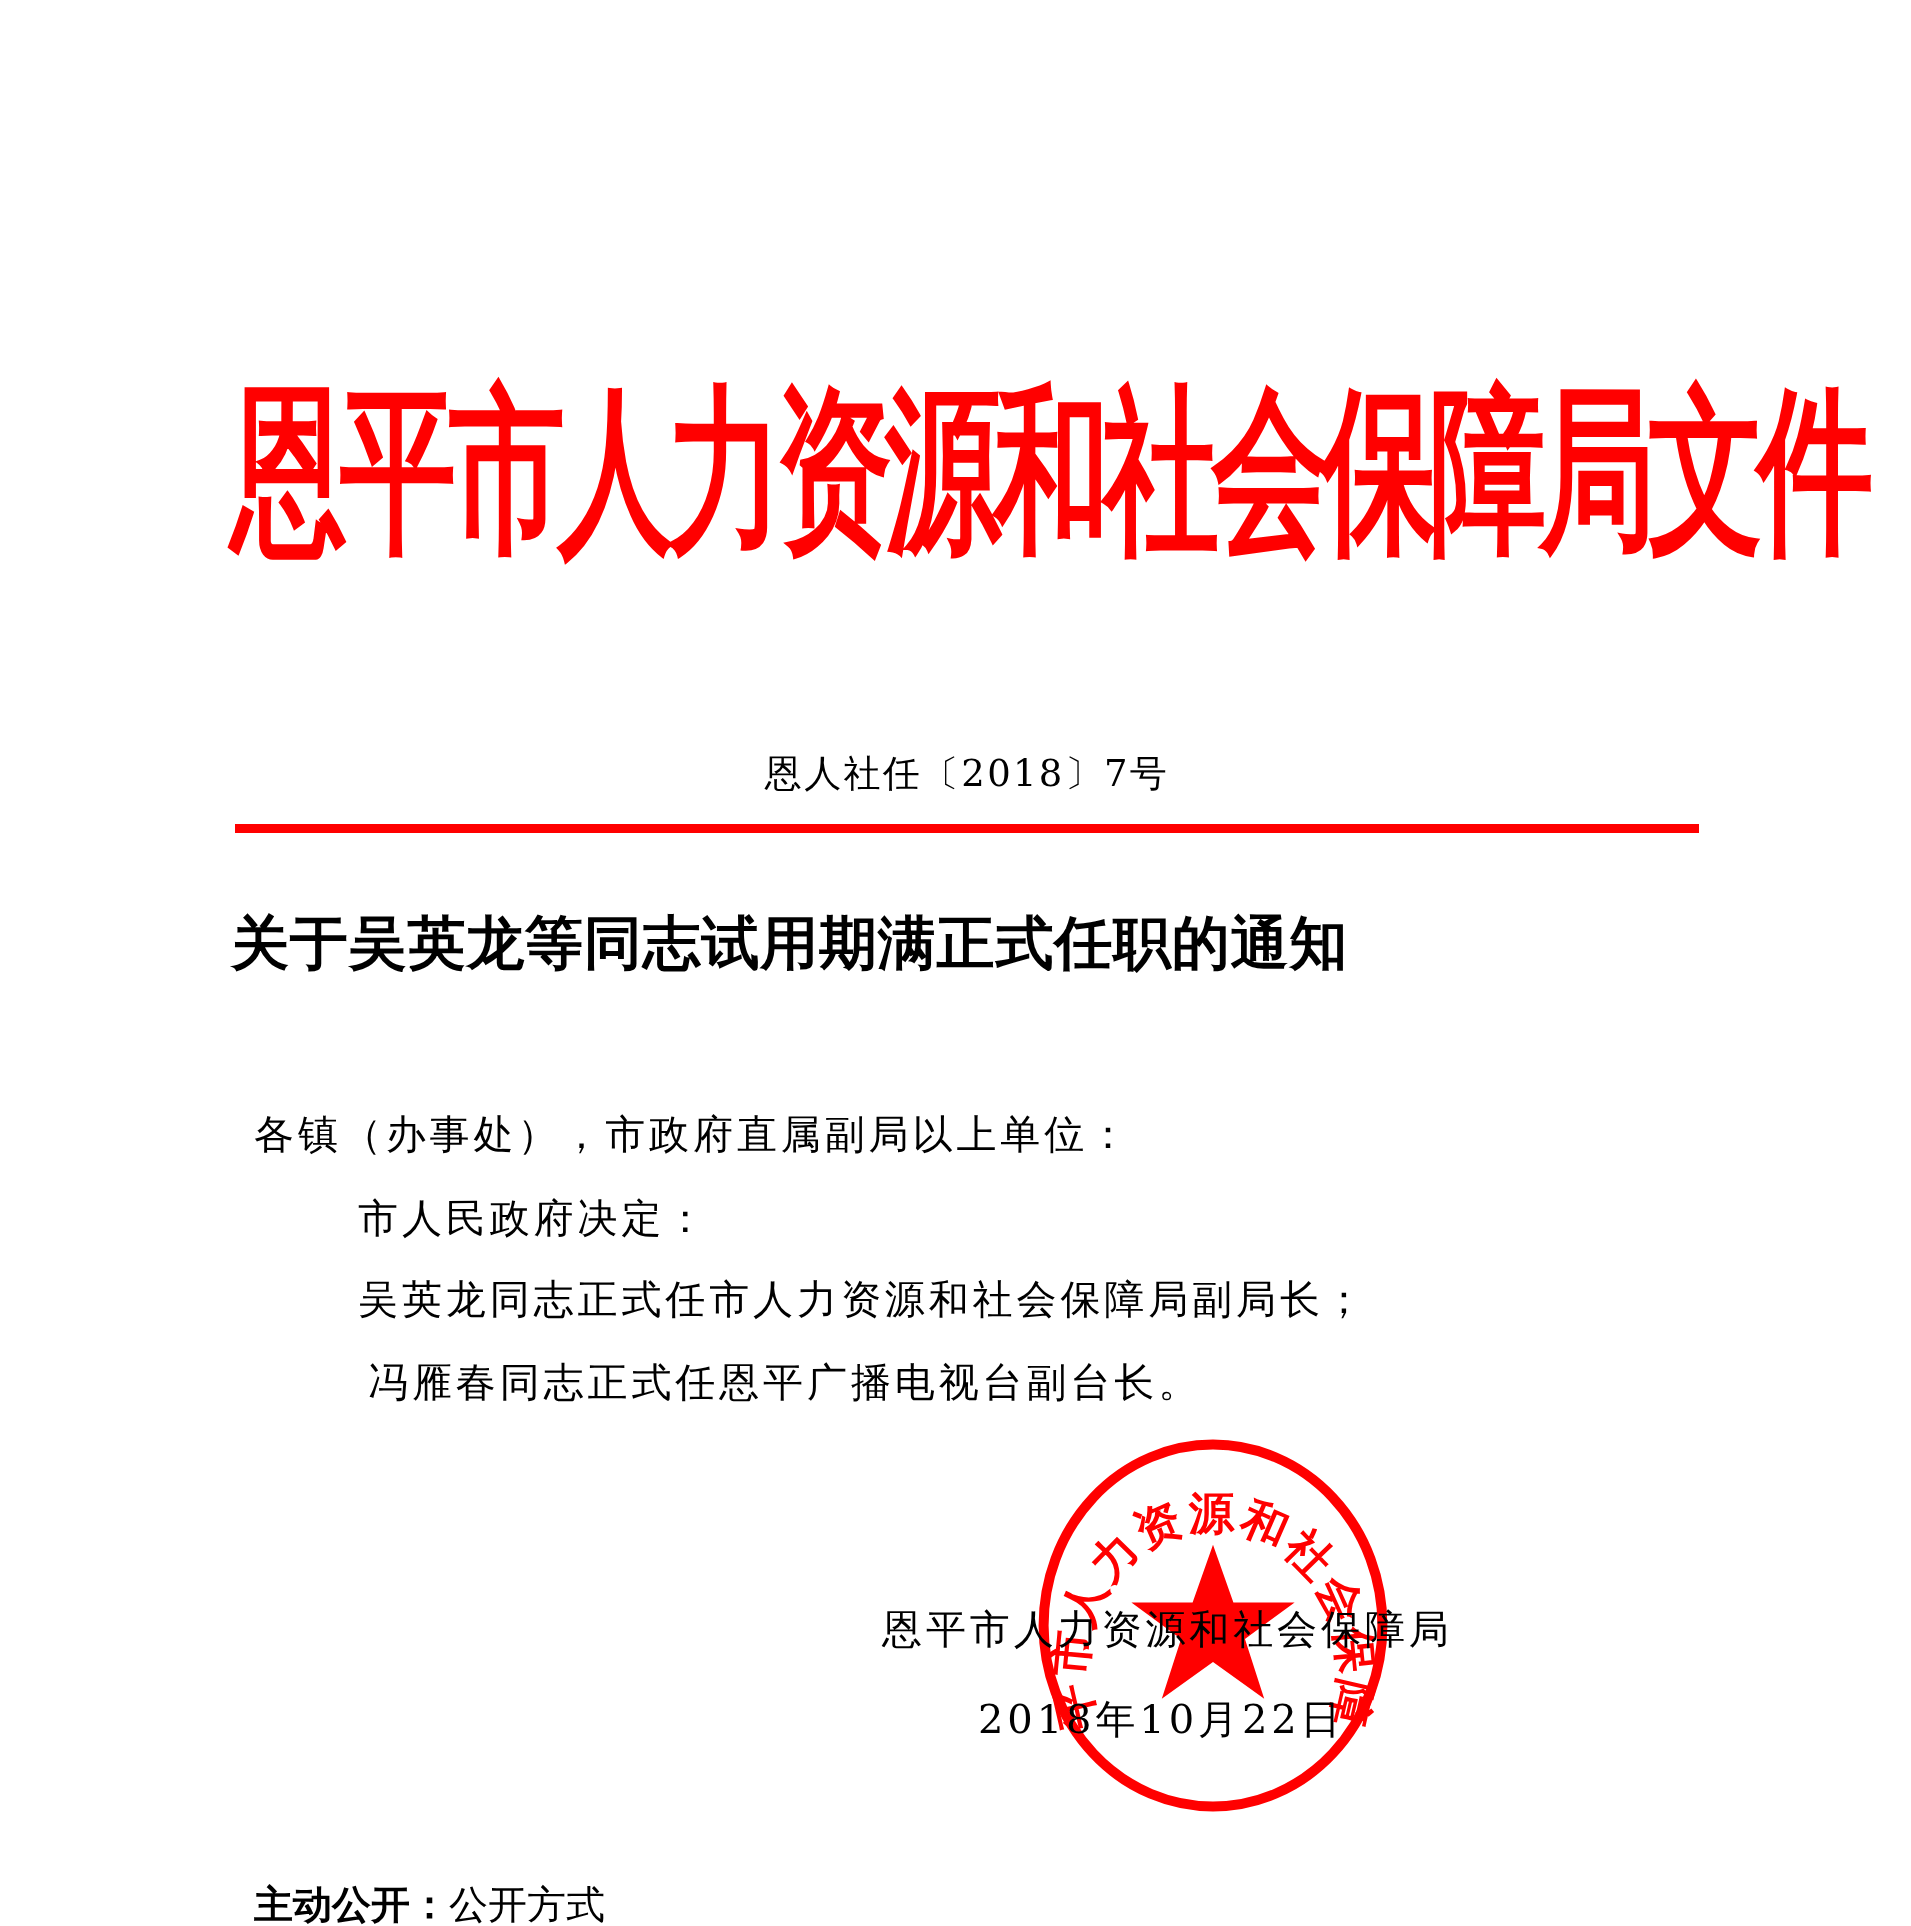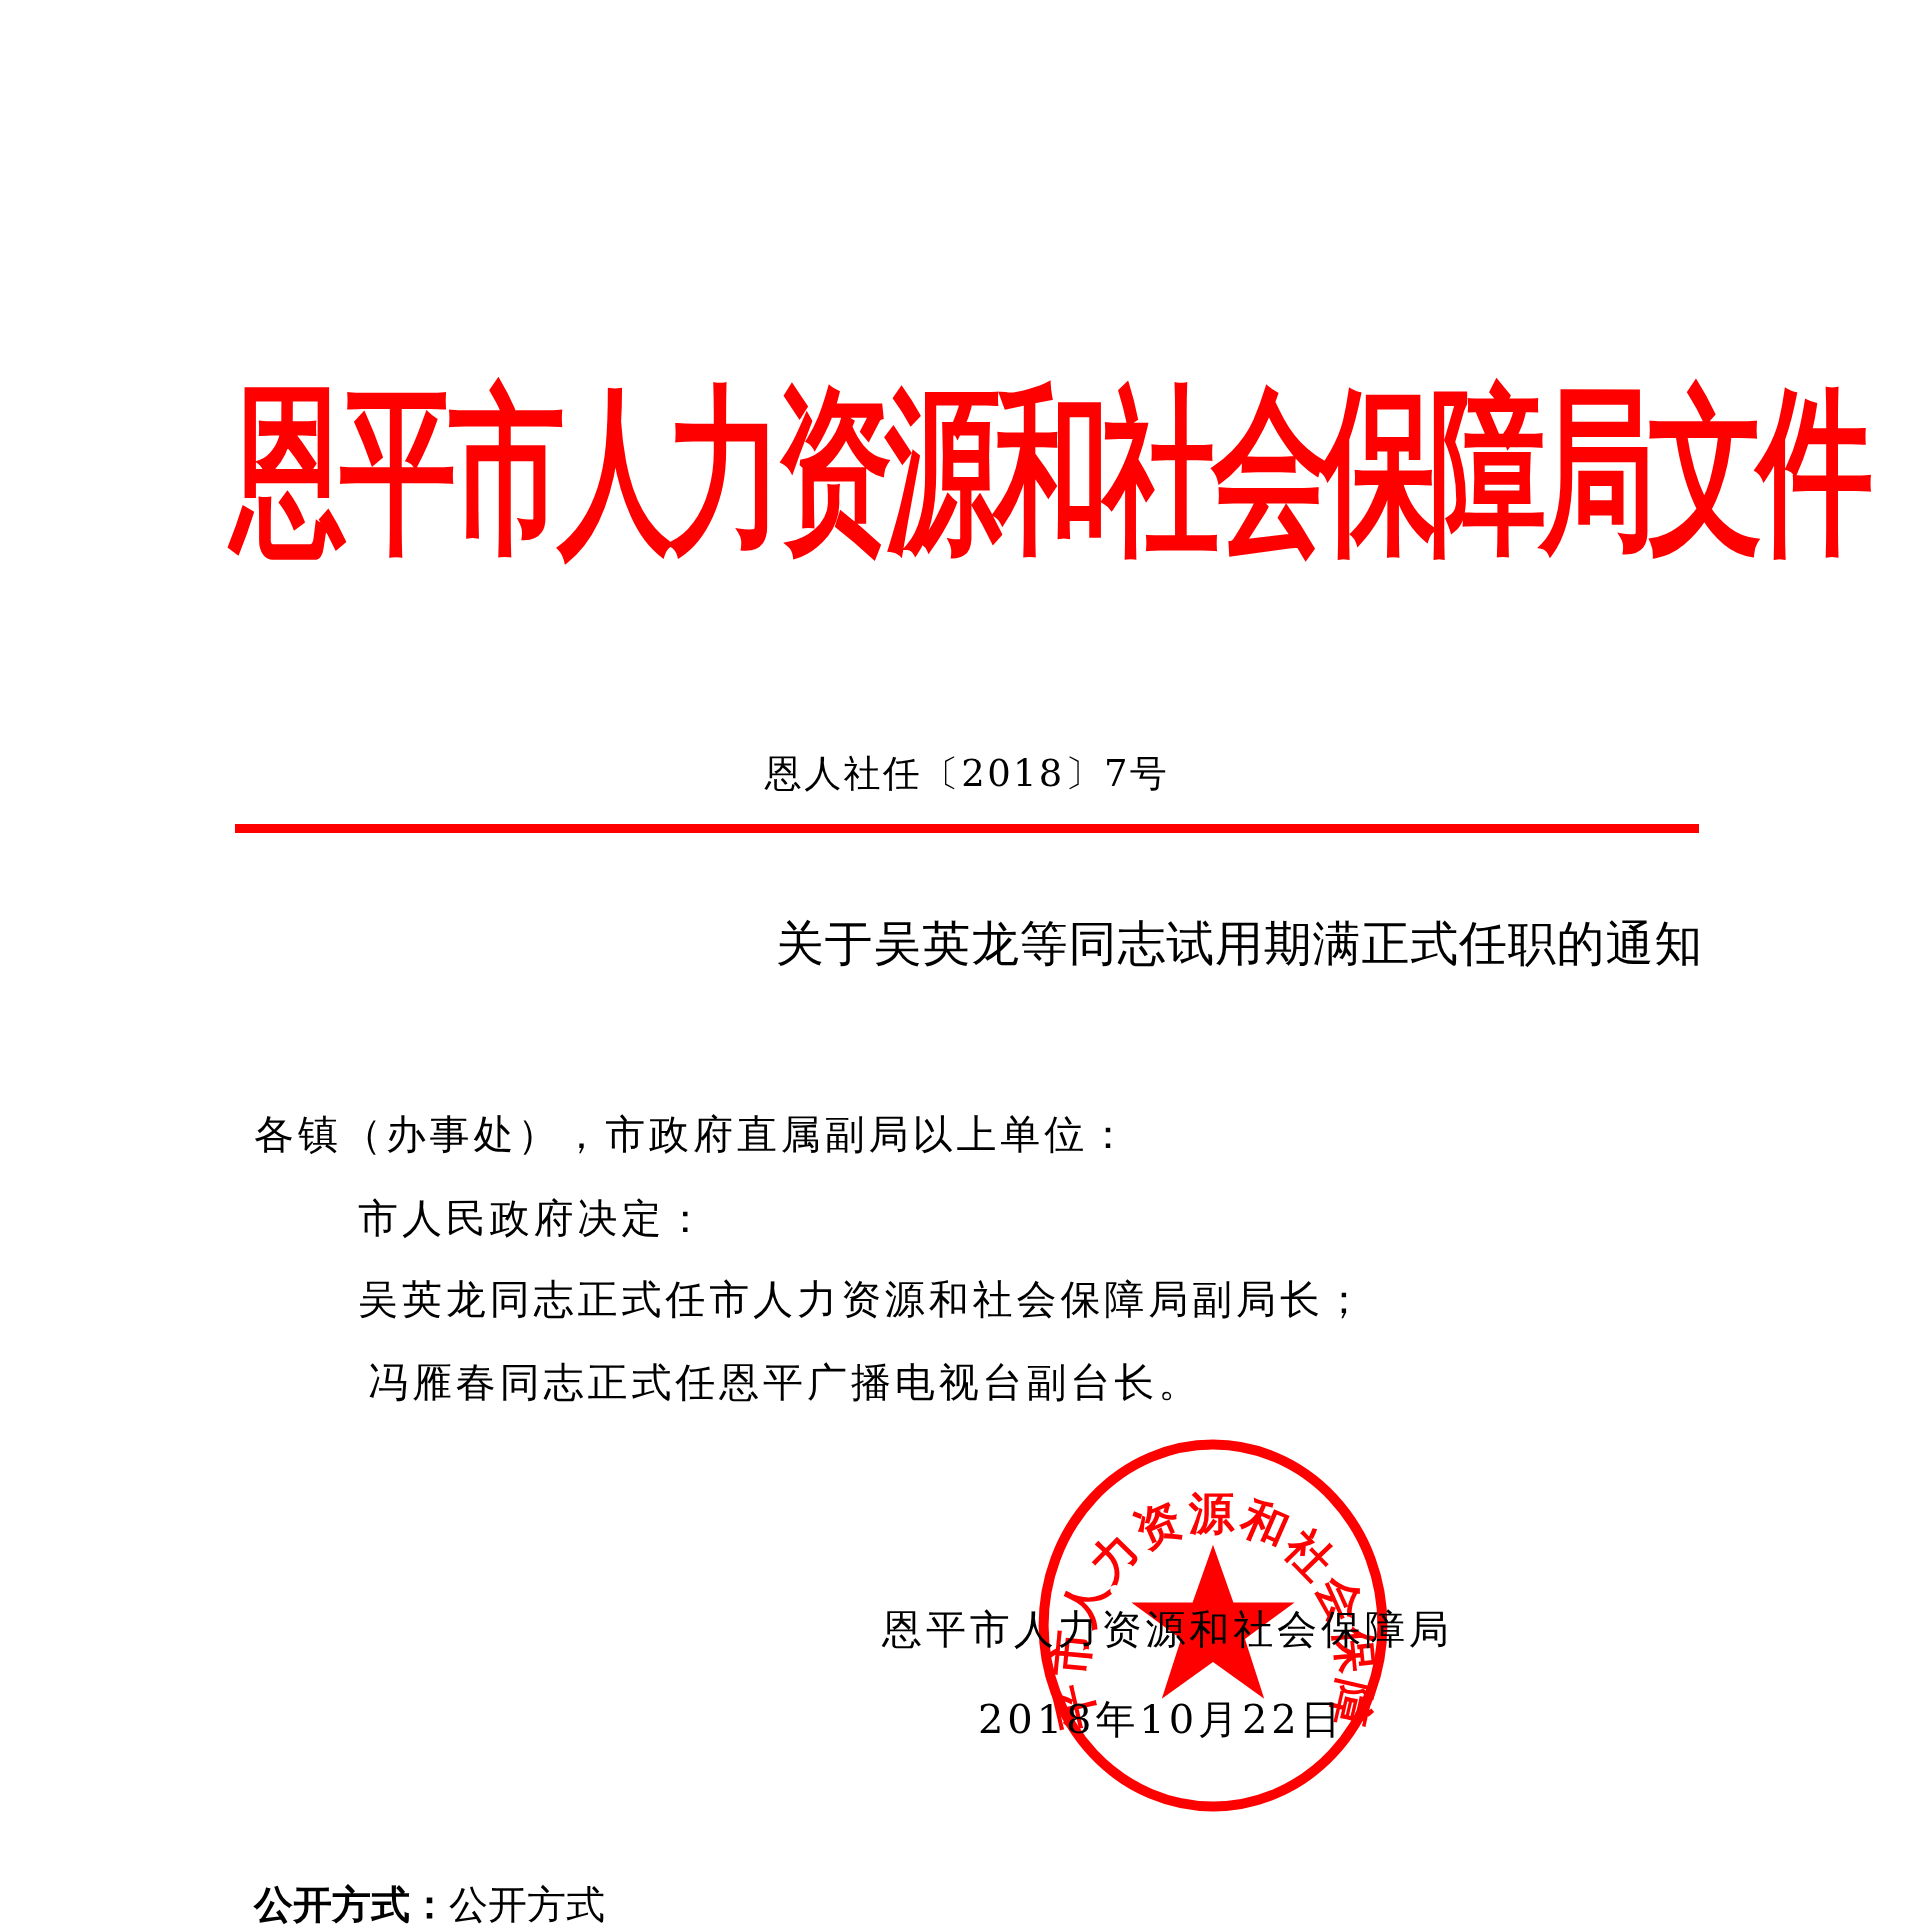--- a/index.html
+++ b/index.html
@@ -5,22 +5,22 @@
     html, body { margin: 0; padding: 0; background: #ffffff; }
     body { width: 1911px; height: 2703px; position: relative; overflow: hidden;
            font-family: "DejaVu Serif", "Liberation Serif", serif; color: #000; }
     .abs { position: absolute; }
     .red-title { left: 231px; top: 316px; width: 1472px; text-align: center;
                  color: #ff0000; font-family: "DejaVu Sans", sans-serif; font-weight: bold;
                  font-size: 116px; line-height: 200px; letter-spacing: -7px;
                  transform: scaleY(1.55); transform-origin: center top; white-space: nowrap; }
     .doc-number { left: 231px; top: 743px; width: 1472px; text-align: center; font-size: 37px; line-height: 62px; letter-spacing: 2.3px; }
     .red-rule { left: 235px; top: 824px; width: 1464px; height: 8.5px; background: #ff0000; }
-    .main-title { left: 231px; top: 903px; width: 1472px; text-align: right; font-weight: normal;
-                  font-size: 48px; line-height: 81px; letter-spacing: 0.8px; white-space: nowrap; }
+    .main-title { left: 231px; top: 903px; width: 1472px; text-align: left; font-weight: bold;
+                  font-size: 58px; line-height: 81px; letter-spacing: 0.8px; white-space: nowrap; }
     .para { font-size: 40px; line-height: 65px; white-space: nowrap; letter-spacing: 3.9px; }
     .salutation { left: 254px; top: 1102px; }
     .body1 { left: 358px; top: 1186px; }
     .body2 { left: 358px; top: 1267px; }
     .body3 { left: 358px; top: 1350px; margin-left: 10px; }
     .seal { left: 1032px; top: 1433px; width: 362px; height: 385px; z-index: 2; mix-blend-mode: multiply; }
     .signature { left: 882px; top: 1597px; z-index: 3; }
     .sign-date { left: 978px; top: 1687px; z-index: 3; }
     .disclosure { left: 254px; top: 1876px; font-size: 39px; line-height: 58px; white-space: nowrap; }
     .disclosure .lbl { font-family: "DejaVu Sans", sans-serif; font-weight: bold; }
@@ -53,15 +53,15 @@
     <g>
       <polygon fill="#ff0000" points="470,290 523,440 682,440 553,535 603,690 470,595 337,690 387,535 258,440 417,440"></polygon>
     </g>
   </svg>
 </div>
 
 <div class="abs para signature">恩平市人力资源和社会保障局</div>
 <div class="abs para sign-date">2018年10月22日</div>
 
 <div class="abs disclosure">
-  <span class="lbl">公开方式：</span><span>公开方式</span>
+  <span class="lbl">主动公开：</span><span>公开方式</span>
 </div>
 
 
 </body></html>

